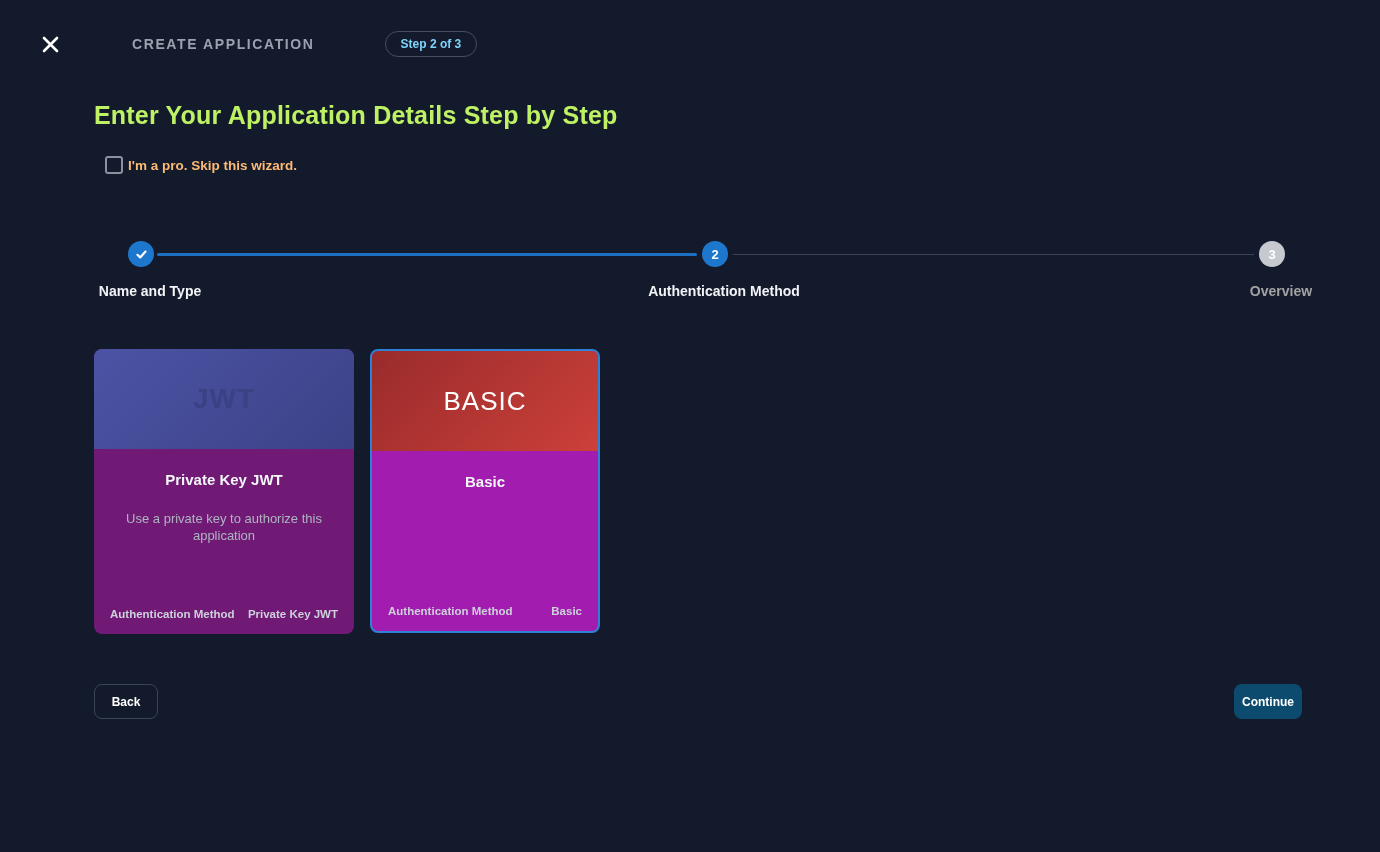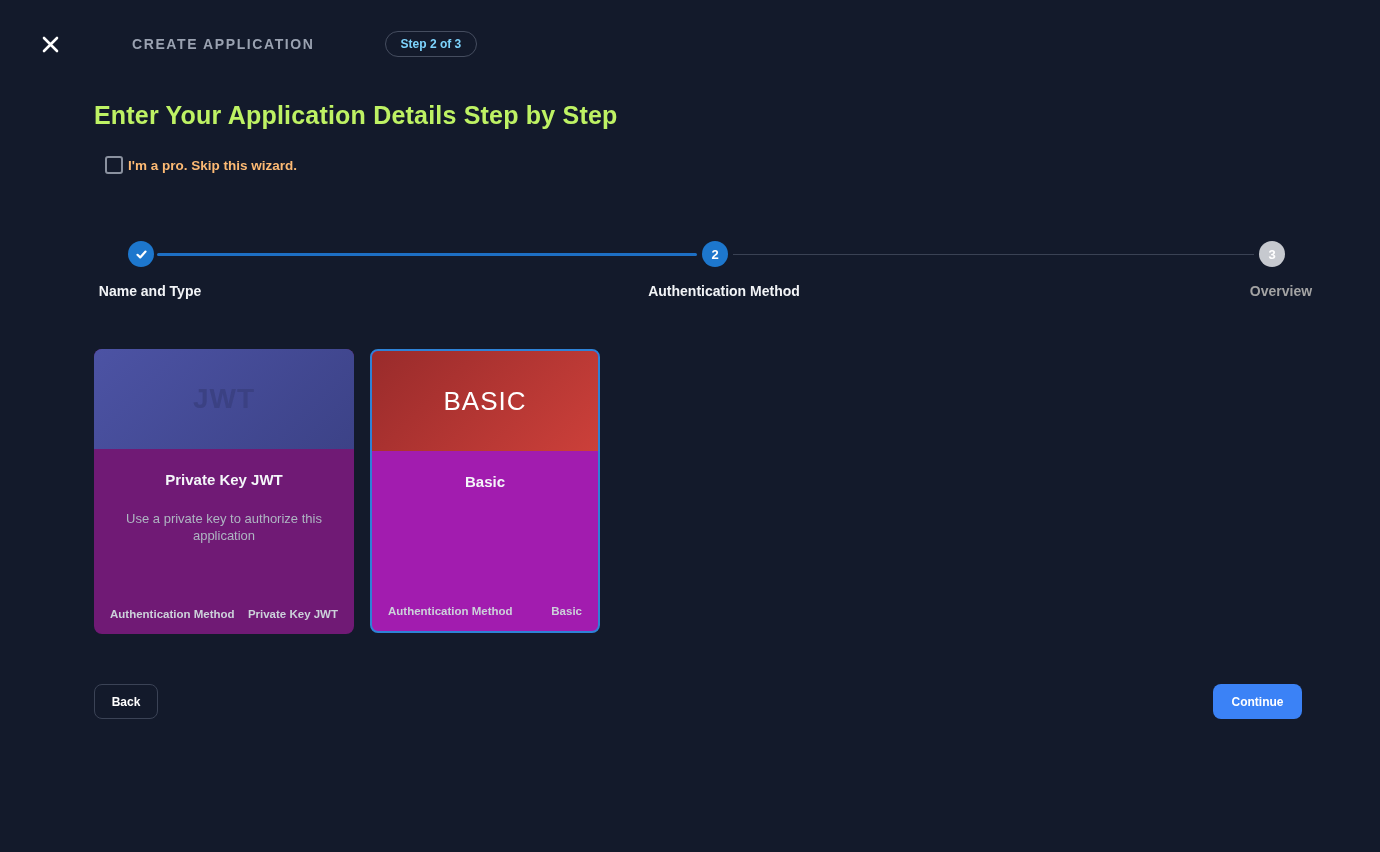--- a/index.html
+++ b/index.html
@@ -125,22 +125,22 @@
     font-size: 12px; font-weight: 600; color: #ffffff;
     display: flex; align-items: center; justify-content: center;
     cursor: pointer;
   }
   .btn-back {
     left: 94px; width: 64px;
     background: transparent;
     border: 1px solid #3b4356;
   }
   .btn-continue {
-    right: 78px; width: 89px;
-    background: #3b82f6;
+    right: 78px; width: 68px;
+    background: #0c4a6e;
     border: none;
   }
 </style>
 </head>
 <body>
 
 <div class="top-bar">
   <button class="close-btn">
     <span style="display:flex;">
       <svg width="19" height="19" viewBox="0 0 19 19">

